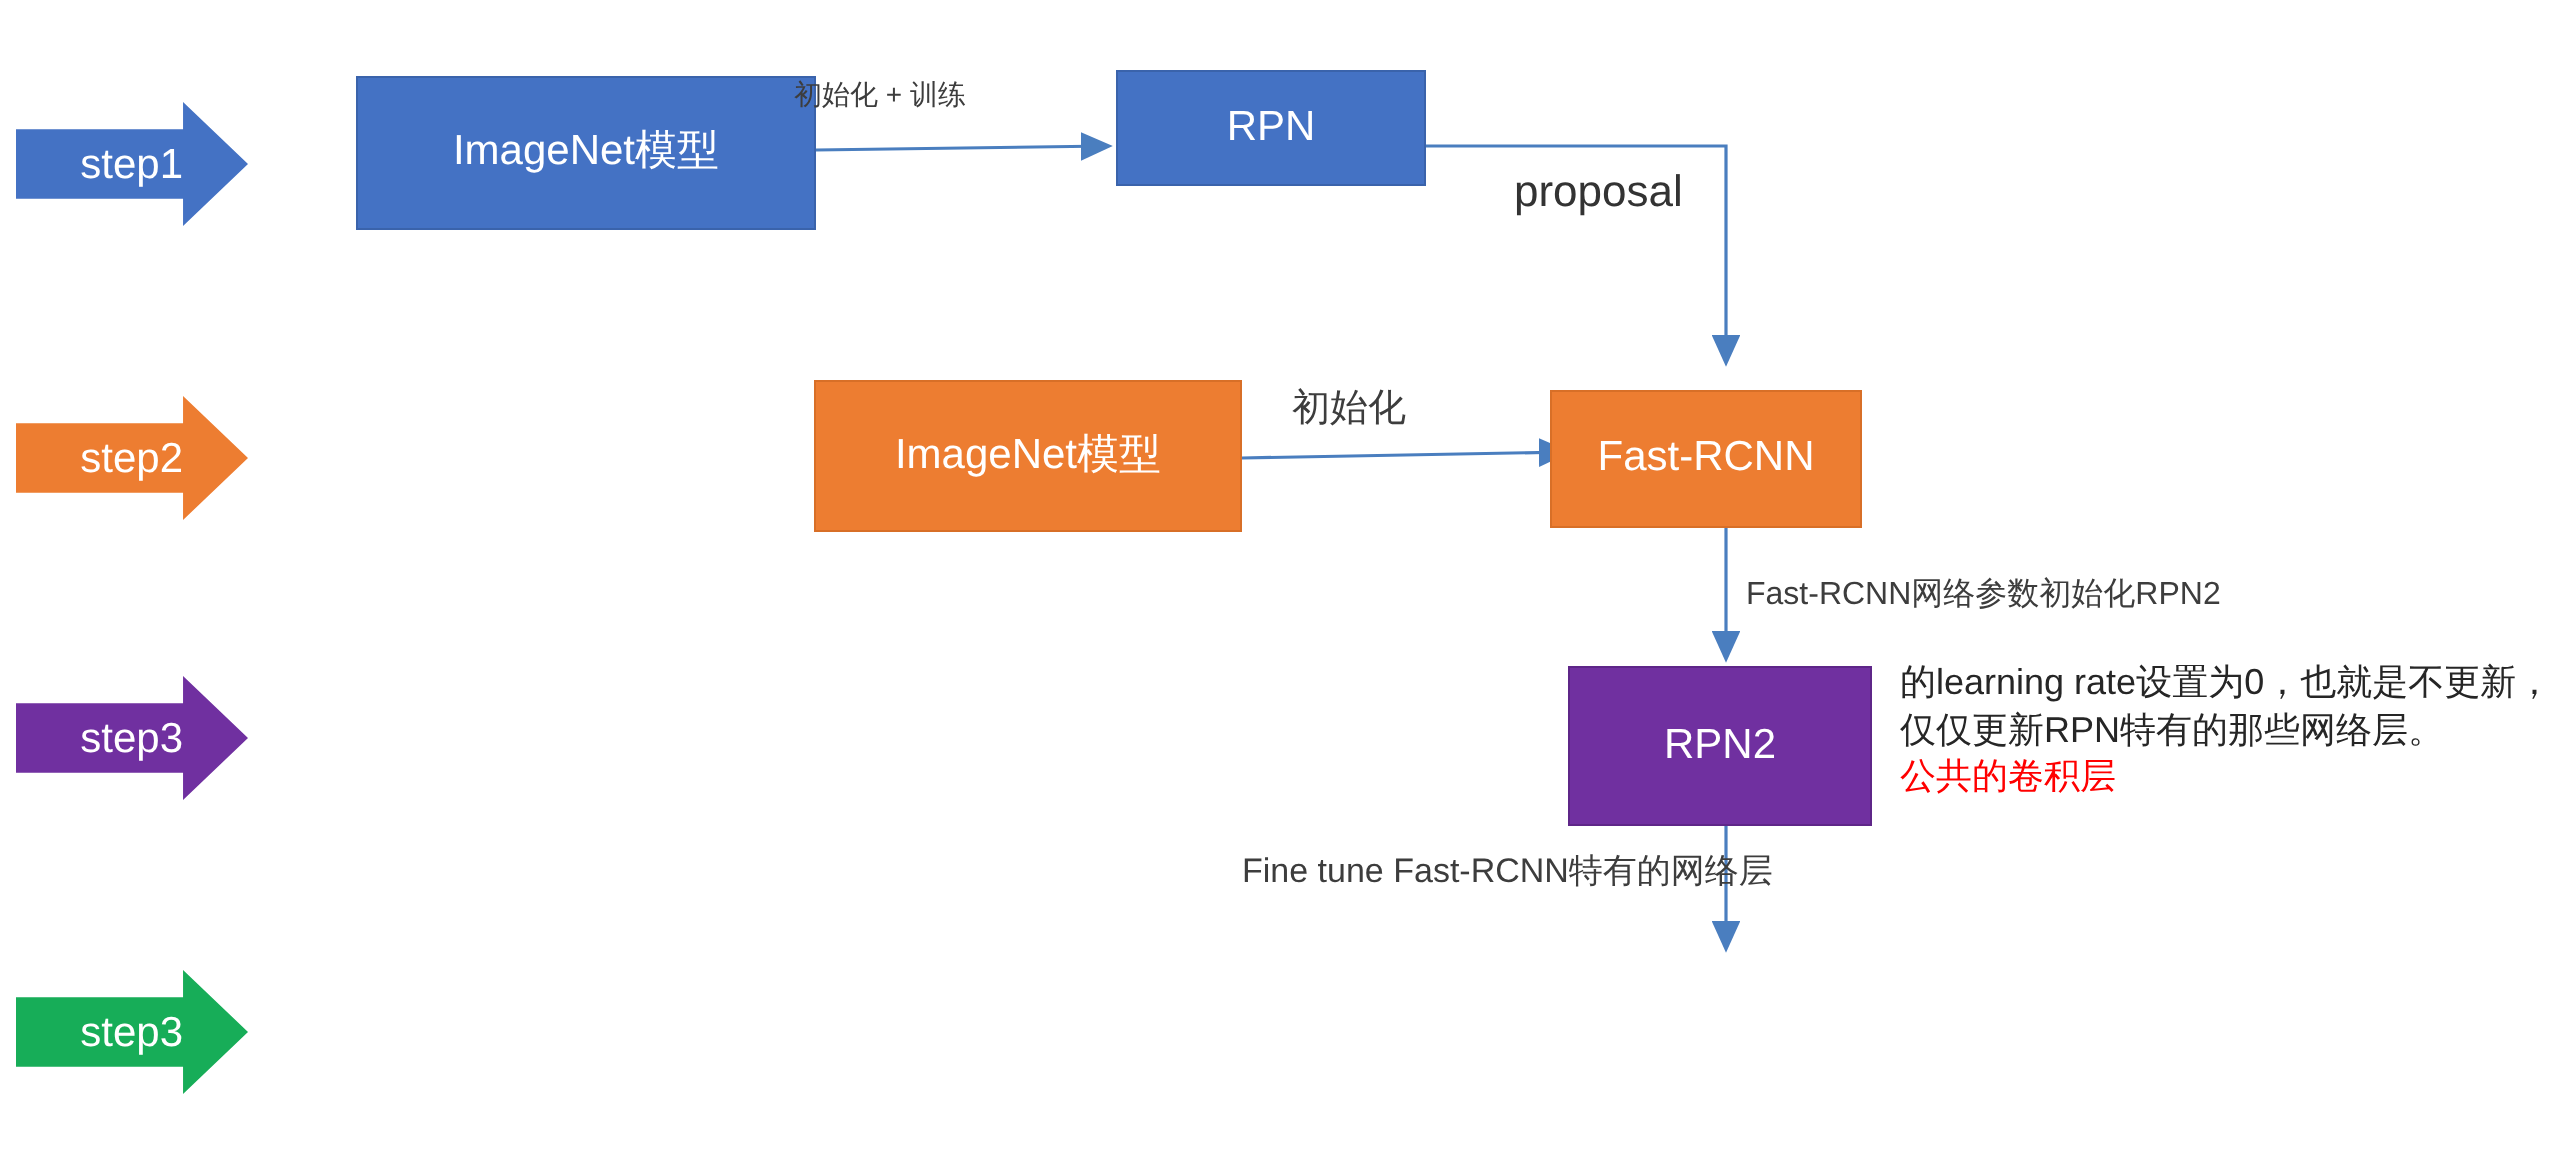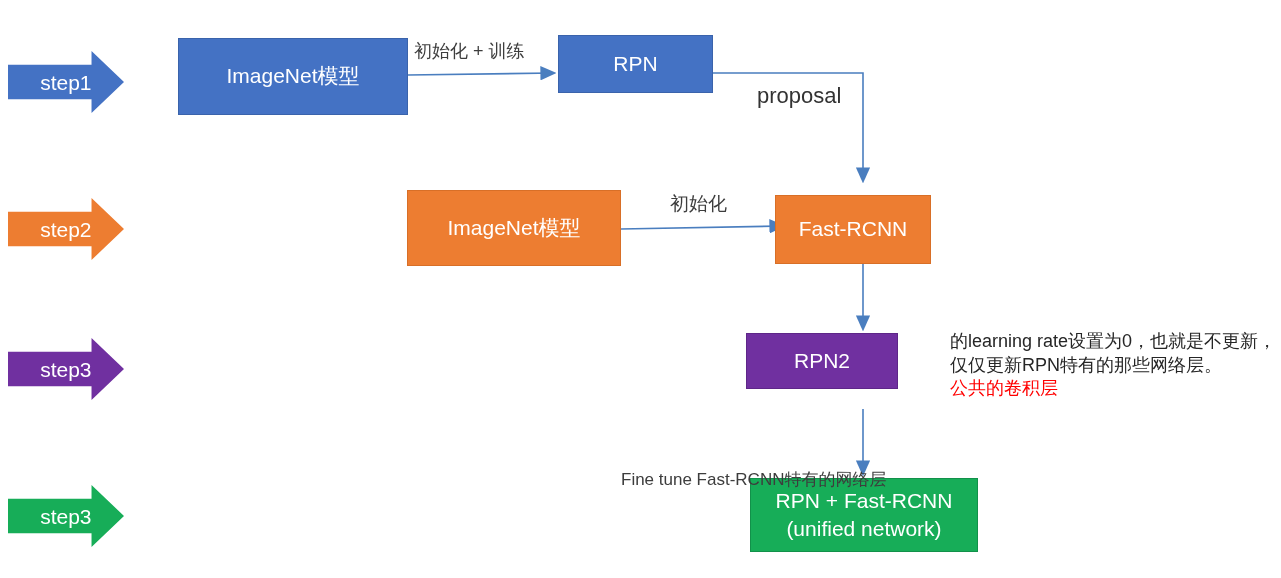--- a/index.html
+++ b/index.html
@@ -33,29 +33,29 @@
     box-sizing:border-box;
   }
   .node-blue{background:#4472c4;border:1px solid #3a63ab;}
   .node-orange{background:#ed7d31;border:1px solid #d86f27;}
   .node-purple{background:#7030a0;border:1px solid #5e2688;}
   .node-green{background:#17ad58;border:1px solid #12914a;}
   #box-imagenet1{left:178px;top:38px;width:230px;height:77px;}
   #box-rpn{left:558px;top:35px;width:155px;height:58px;}
   #box-imagenet2{left:407px;top:190px;width:214px;height:76px;}
   #box-fastrcnn{left:775px;top:185px;width:156px;height:69px;margin-top:10px;}
-  #box-rpn2{left:746px;top:333px;width:152px;height:56px;}
+  #box-rpn2{left:784px;top:333px;width:152px;height:80px;}
   #box-unified{left:750px;top:478px;width:228px;height:74px;font-size:21px;}
   
   .edge-label{position:absolute;color:#3d3d3d;white-space:nowrap;}
-  #lbl-init-train{left:414px;top:39px;font-size:18px;}
+  #lbl-init-train{left:397px;top:39px;font-size:14px;}
   #lbl-proposal{left:757px;top:83px;font-size:22px;color:#333333;}
-  #lbl-init{left:646px;top:191px;font-size:19px;margin-left:24px;}
+  #lbl-init{left:646px;top:191px;font-size:19px;}
   #lbl-params{left:873px;top:287px;font-size:16px;}
-  #lbl-finetune{left:621px;top:424px;font-size:17px;line-height:23px;white-space:nowrap;margin-top:44px;}
+  #lbl-finetune{left:621px;top:424px;font-size:17px;line-height:23px;white-space:nowrap;}
   
   #note{
     position:absolute;left:950px;top:330px;width:332px;
     font-size:18px;line-height:23.5px;color:#262626;
   }
   #note .red{color:#ff0000;}
   
   #edges{position:absolute;left:0;top:0;width:1281px;height:578px;pointer-events:none;}
 </style>
 </head>
@@ -102,28 +102,25 @@
   </div>
   <div id="box-imagenet2" class="node node-orange">
     <span>ImageNet模型</span>
   </div>
   <div id="box-fastrcnn" class="node node-orange">
     <span>Fast-RCNN</span>
   </div>
   <div id="box-rpn2" class="node node-purple">
     <span>RPN2</span>
   </div>
-  <div id="box-unified" class="node node-green">
-    <span>RPN + Fast-RCNN</span>
-    <span>(unified network)</span>
-  </div>
 
   <div id="lbl-init-train" class="edge-label">初始化 + 训练</div>
   <div id="lbl-proposal" class="edge-label">proposal</div>
   <div id="lbl-init" class="edge-label">初始化</div>
+  <div id="lbl-params" class="edge-label">Fast-RCNN网络参数初始化RPN2</div>
   <div id="lbl-finetune" class="edge-label">
     <div>Fine tune Fast-RCNN特有的网络层</div>
   </div>
 
   <div id="note">
     <div>的learning rate设置为0，也就是不更新，</div>
     <div>仅仅更新RPN特有的那些网络层。</div>
     <div class="red">公共的卷积层</div>
   </div>
 

